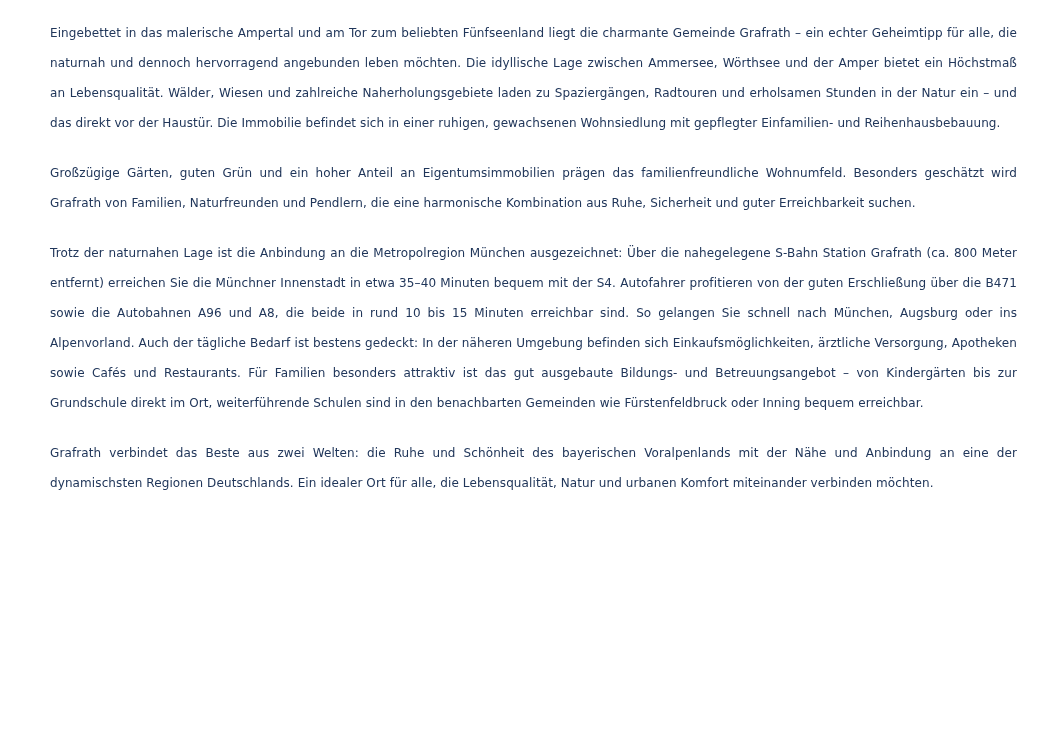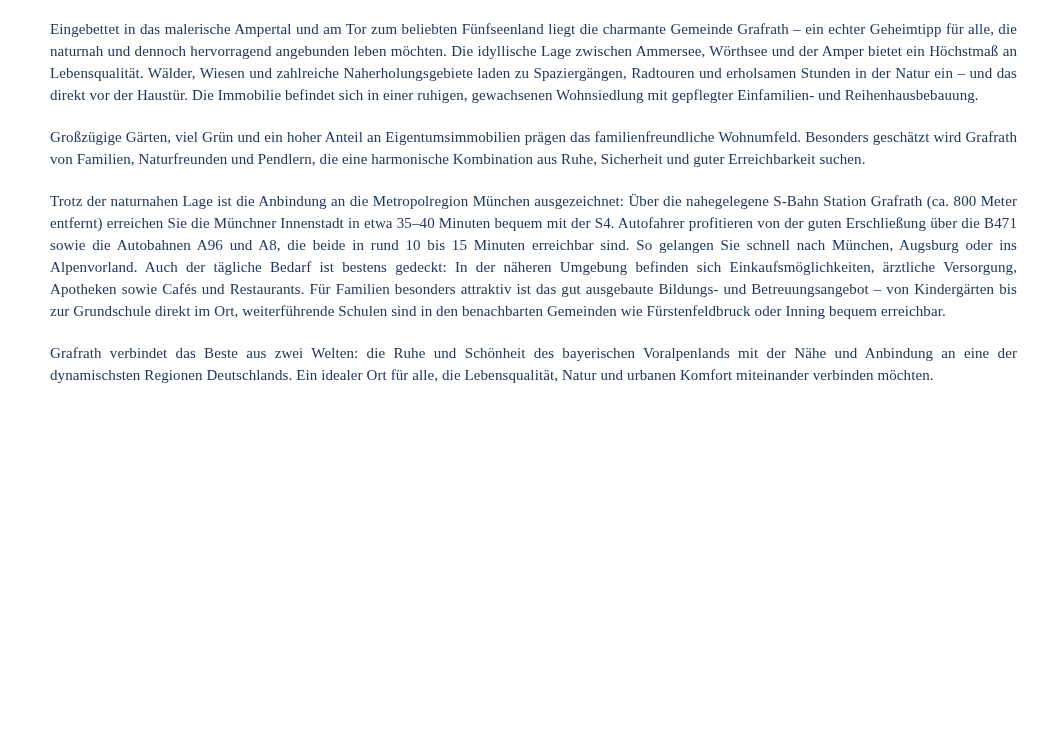--- a/index.html
+++ b/index.html
@@ -15,34 +15,33 @@
   }
   .page {
     box-sizing: border-box;
     width: 1055px;
     height: 733px;
     padding: 18px 38px 10px 50px;
     background: #ffffff;
   }
   .body-text {
     color: #20365a;
-    font-size: 15px;
-    line-height: 22px;
+    font-size: 12px;
+    line-height: 30px;
     text-align: justify;
     text-justify: inter-word;
     letter-spacing: 0.1px;
     margin: 0 0 20px 0;
     font-weight: 400;
-    font-family: Liberation Serif, serif;
   }
   .body-text:last-child {
     margin-bottom: 14px;
   }
 </style>
 </head>
 <body>
 
 <div class="page">
   <p class="body-text">Eingebettet in das malerische Ampertal und am Tor zum beliebten Fünfseenland liegt die charmante Gemeinde Grafrath – ein echter Geheimtipp für alle, die naturnah und dennoch hervorragend angebunden leben möchten. Die idyllische Lage zwischen Ammersee, Wörthsee und der Amper bietet ein Höchstmaß an Lebensqualität. Wälder, Wiesen und zahlreiche Naherholungsgebiete laden zu Spaziergängen, Radtouren und erholsamen Stunden in der Natur ein – und das direkt vor der Haustür. Die Immobilie befindet sich in einer ruhigen, gewachsenen Wohnsiedlung mit gepflegter Einfamilien- und Reihenhausbebauung.</p>
-  <p class="body-text">Großzügige Gärten, viel Grün und ein hoher Anteil an Eigentumsimmobilien prägen das familienfreundliche Wohnumfeld. Besonders geschätzt wird Grafrath von Familien, Naturfreunden und Pendlern, die eine harmonische Kombination aus Ruhe, Sicherheit und guter Erreichbarkeit suchen.</p>
+  <p class="body-text">Großzügige Gärten, guten Grün und ein hoher Anteil an Eigentumsimmobilien prägen das familienfreundliche Wohnumfeld. Besonders geschätzt wird Grafrath von Familien, Naturfreunden und Pendlern, die eine harmonische Kombination aus Ruhe, Sicherheit und guter Erreichbarkeit suchen.</p>
   <p class="body-text">Trotz der naturnahen Lage ist die Anbindung an die Metropolregion München ausgezeichnet: Über die nahegelegene S-Bahn Station Grafrath (ca. 800 Meter entfernt) erreichen Sie die Münchner Innenstadt in etwa 35–40 Minuten bequem mit der S4. Autofahrer profitieren von der guten Erschließung über die B471 sowie die Autobahnen A96 und A8, die beide in rund 10 bis 15 Minuten erreichbar sind. So gelangen Sie schnell nach München, Augsburg oder ins Alpenvorland. Auch der tägliche Bedarf ist bestens gedeckt: In der näheren Umgebung befinden sich Einkaufsmöglichkeiten, ärztliche Versorgung, Apotheken sowie Cafés und Restaurants. Für Familien besonders attraktiv ist das gut ausgebaute Bildungs- und Betreuungsangebot – von Kindergärten bis zur Grundschule direkt im Ort, weiterführende Schulen sind in den benachbarten Gemeinden wie Fürstenfeldbruck oder Inning bequem erreichbar.</p>
   <p class="body-text">Grafrath verbindet das Beste aus zwei Welten: die Ruhe und Schönheit des bayerischen Voralpenlands mit der Nähe und Anbindung an eine der dynamischsten Regionen Deutschlands. Ein idealer Ort für alle, die Lebensqualität, Natur und urbanen Komfort miteinander verbinden möchten.</p>
 </div>
 
 </body></html>

